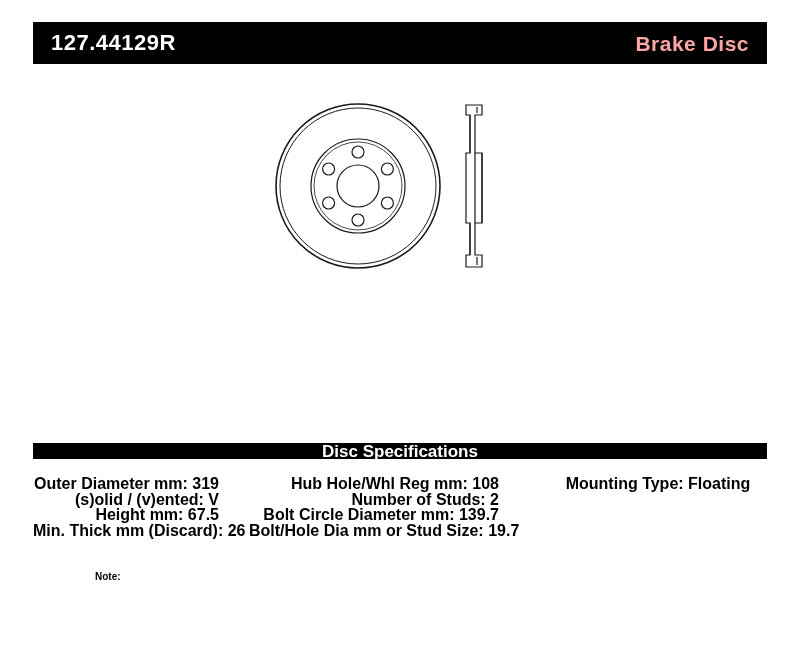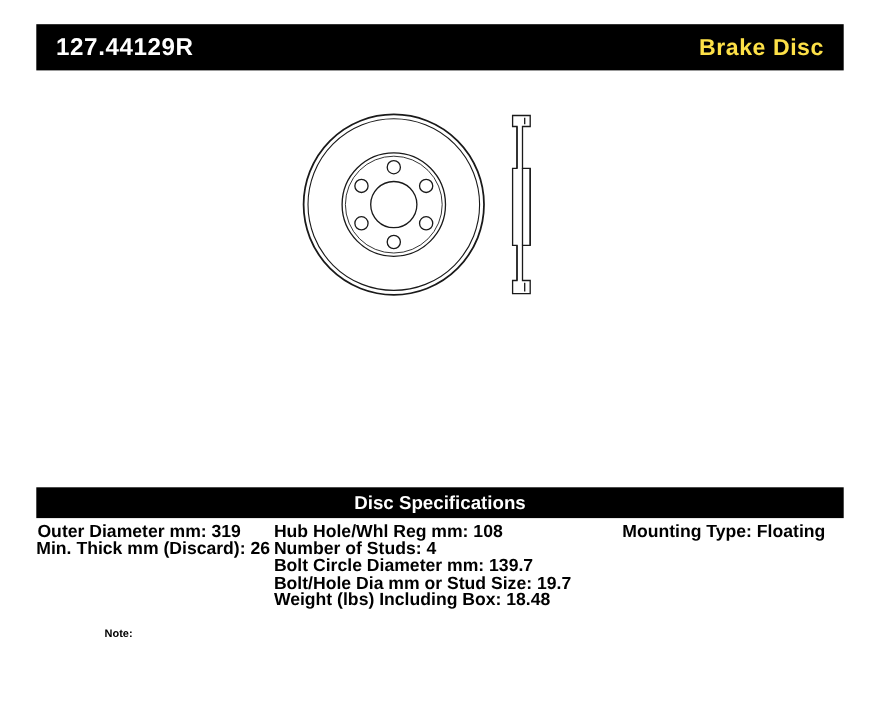--- a/index.html
+++ b/index.html
@@ -32,21 +32,21 @@
     text-align: right;
   }
   .part-number {
     color: #ffffff;
     font-size: 22px;
     font-weight: bold;
     letter-spacing: 0.5px;
     line-height: 1;
   }
   .header-title {
-    color: #fde047;
+    color: #fca5a5;
     font-size: 21px;
     font-weight: bold;
     letter-spacing: 0.5px;
     line-height: 1;
   }
 
   
   .drawing {
     position: absolute;
     left: 270px;
@@ -54,21 +54,21 @@
     width: 260px;
     height: 190px;
   }
 
   
   .specs-bar {
     position: absolute;
     left: 33px;
     top: 443px;
     width: 734px;
-    height: 28px;
+    height: 16px;
     background: #000000;
     display: flex;
     align-items: center;
     justify-content: center;
   }
   .specs-bar-title {
     color: #ffffff;
     font-size: 17px;
     font-weight: bold;
     line-height: 1;
@@ -89,20 +89,21 @@
     white-space: nowrap;
   }
   .col-left {
     left: 0;
     width: 186px;
     text-align: right;
   }
   .col-mid {
     left: 216px;
     width: 250px;
+    text-align: right;
   }
   .col-right {
     left: 504px;
     width: 242px;
     text-align: center;
   }
   .spec-row { display: block; }
 
   
   .note {
@@ -152,29 +153,30 @@
 </div>
 
 <div class="specs-bar">
   <span class="specs-bar-title">Disc Specifications</span>
 </div>
 
 <div class="specs-wrap">
 
   <div class="col col-left">
     <span class="spec-row">Outer Diameter mm: 319</span>
+    <span class="spec-row">(s)olid / (v)ented: V</span>
+    <span class="spec-row">Height mm: 67.5</span>
     <span class="spec-row">Min. Thick mm (Discard): 26</span>
   </div>
 
   <div class="col col-mid">
     <span class="spec-row">Hub Hole/Whl Reg mm: 108</span>
-    <span class="spec-row">Number of Studs: 4</span>
+    <span class="spec-row">Number of Studs: 2</span>
     <span class="spec-row">Bolt Circle Diameter mm: 139.7</span>
     <span class="spec-row">Bolt/Hole Dia mm or Stud Size: 19.7</span>
-    <span class="spec-row">Weight (lbs) Including Box: 18.48</span>
   </div>
 
   <div class="col col-right">
     <span class="spec-row">Mounting Type: Floating</span>
   </div>
 
 </div>
 
 <div class="note">Note:</div>
 

